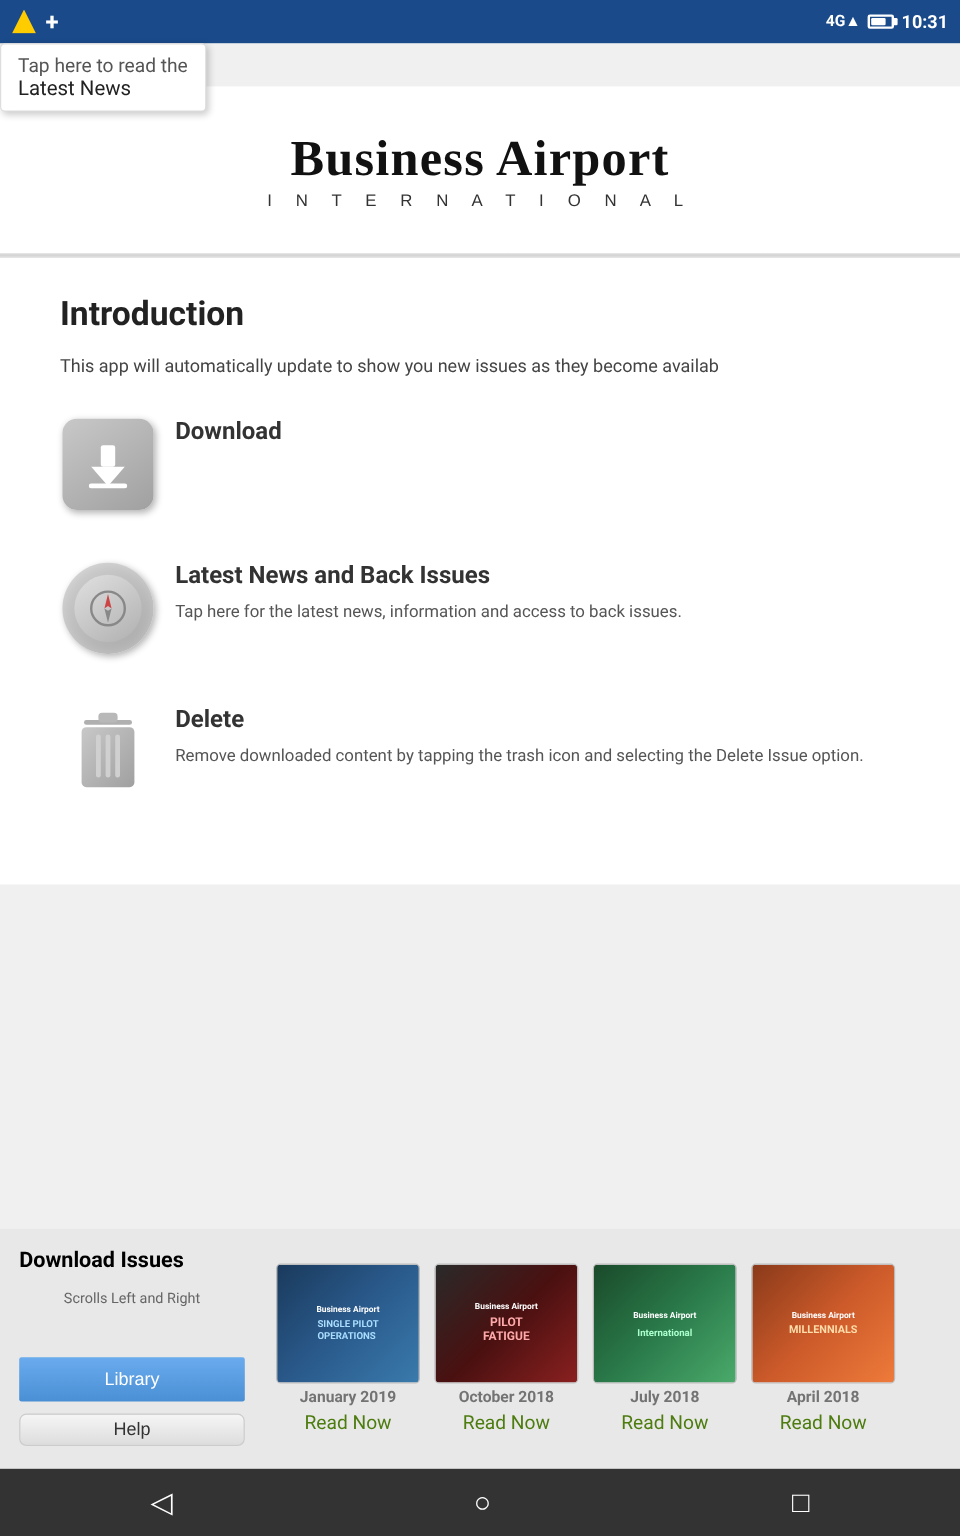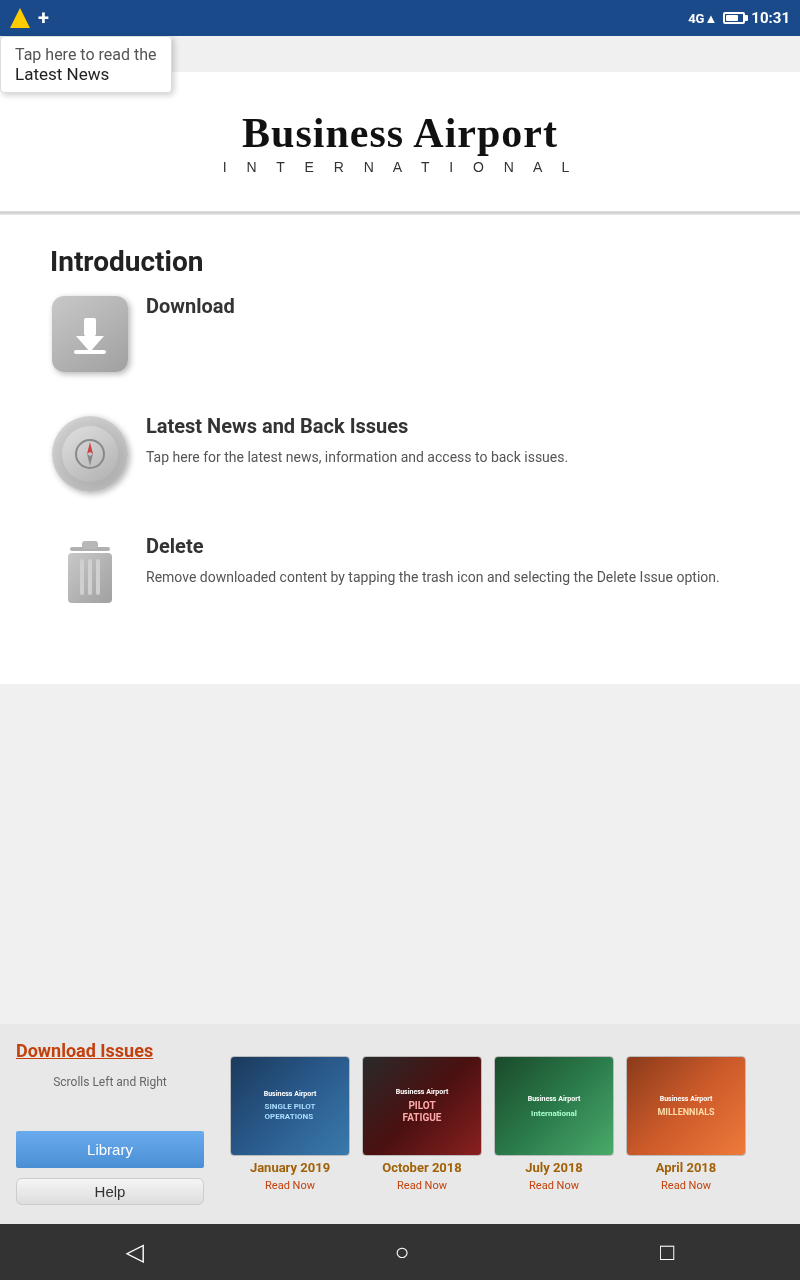--- a/index.html
+++ b/index.html
@@ -210,23 +210,22 @@
       width: 220px;
       padding: 16px;
       display: flex;
       flex-direction: column;
       gap: 10px;
       justify-content: flex-start;
     }
     .download-issues-title {
       font-size: 18px;
       font-weight: bold;
-      color: #c2410c;
+      color: #000000;
       margin-bottom: 4px;
-      text-decoration: underline;
     }
     .scrolls-text {
       font-size: 12px;
       color: #666;
       margin-bottom: 8px;
       text-align: center;
     }
     .library-btn {
       background: linear-gradient(to bottom, #6aabee, #4a8fd4);
       color: white;
@@ -288,26 +287,26 @@
       color: white;
       font-size: 10px;
       font-weight: bold;
       text-align: center;
       padding: 8px;
     }
 
     .magazine-title {
       font-size: 13px;
       font-weight: bold;
-      color: #a16207;
+      color: #737373;
       text-align: center;
     }
     .magazine-read {
-      font-size: 11px;
-      color: #c2410c;
+      font-size: 16px;
+      color: #4d7c0f;
       text-align: right;
     }
 
     
     .nav-bar {
       position: absolute;
       bottom: 0;
       left: 0;
       right: 0;
       height: 56px;
@@ -385,20 +384,21 @@
   <div class="logo-container">
     <div class="logo-title">Business Airport</div>
     <div class="logo-subtitle">I N T E R N A T I O N A L</div>
   </div>
 </div>
 
 <div class="divider"></div>
 
 <div class="main-content">
   <h1 class="intro-title">Introduction</h1>
+  <p class="intro-text">This app will automatically update to show you new issues as they become availab</p>
 
   <div class="feature-item">
     <div class="feature-icon-wrapper">
       <div class="download-icon-bg">
         <svg width="40" height="40" viewBox="0 0 40 40">
           <rect x="14" y="4" width="12" height="18" fill="white" rx="2"></rect>
           <polygon points="6,22 34,22 20,38" fill="white"></polygon>
           <rect x="4" y="36" width="32" height="4" fill="white" rx="2"></rect>
         </svg>
       </div>

